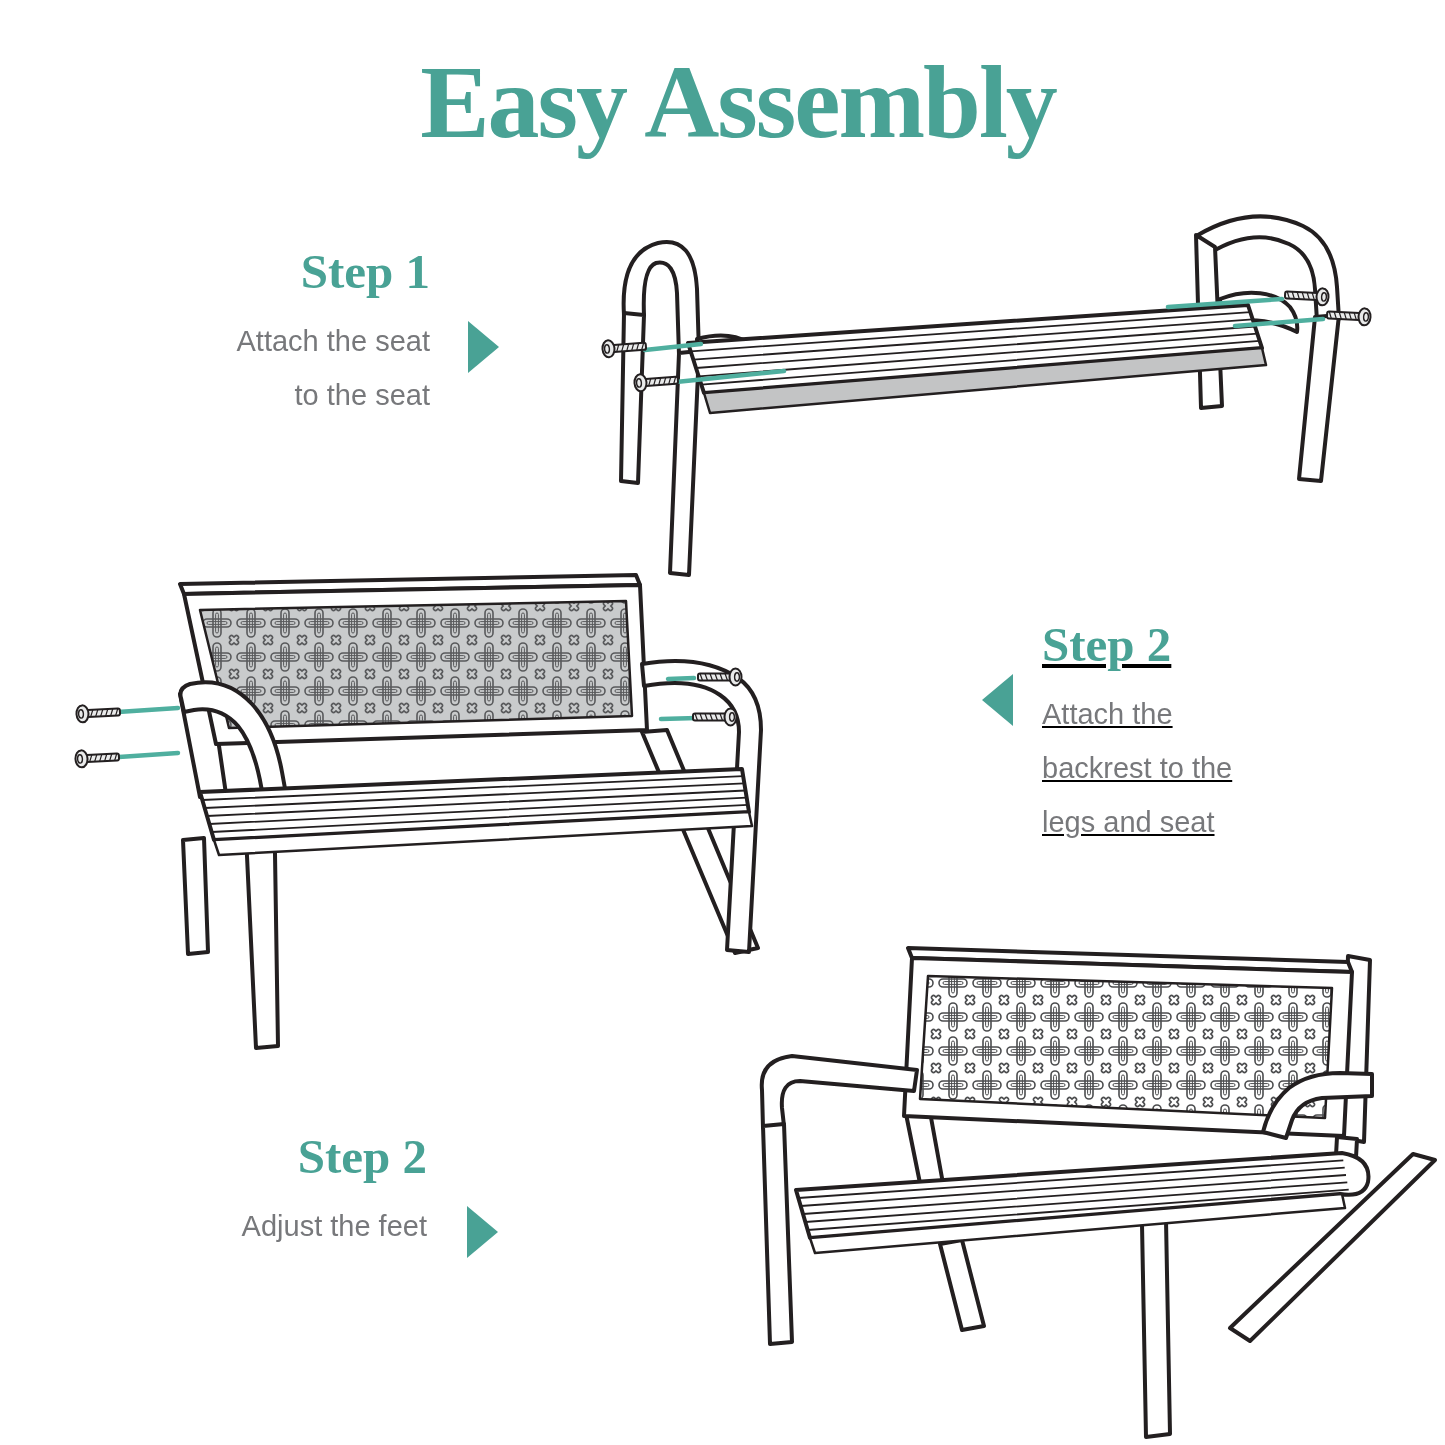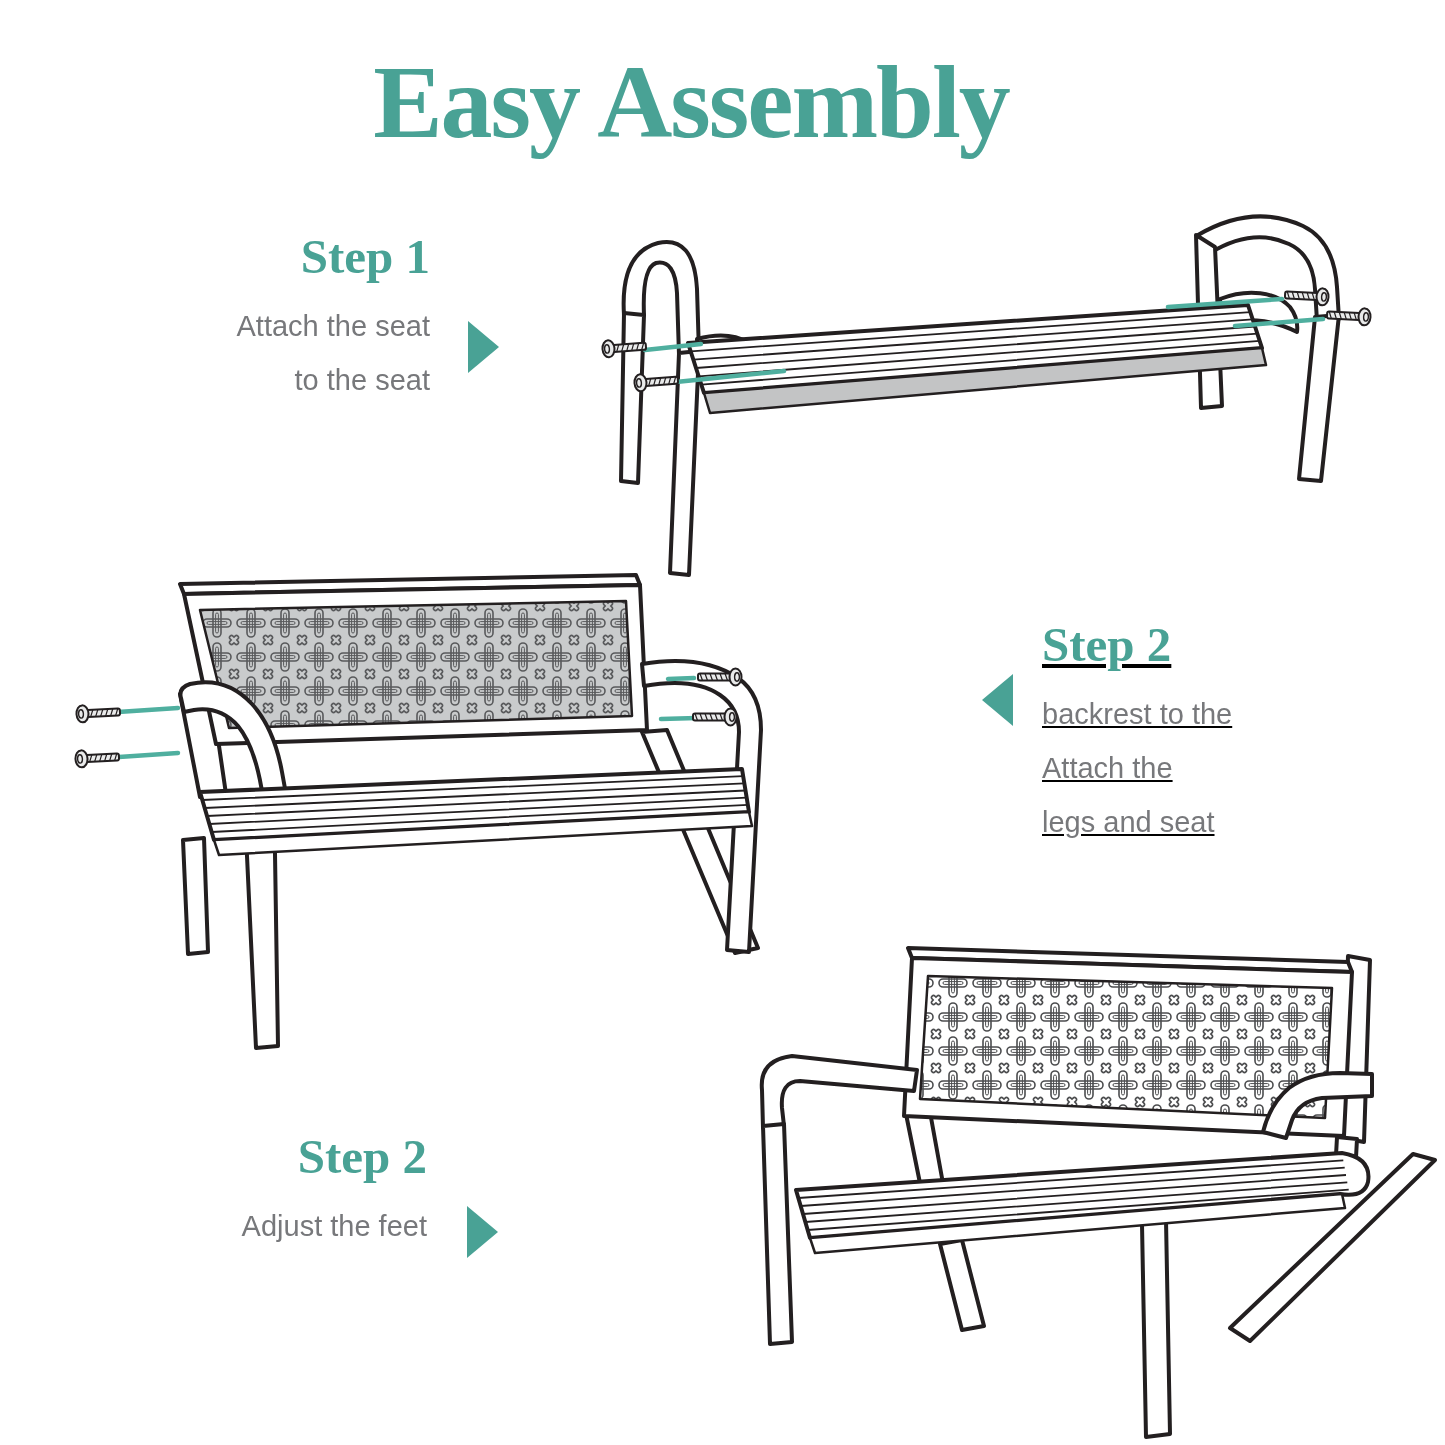--- a/index.html
+++ b/index.html
@@ -13,38 +13,39 @@
   .page-title{
     position:absolute;
     left:0;top:42px;width:1382px;
     margin:0;
     text-align:center;
     font-family:"Liberation Serif",serif;
     font-weight:700;
     font-size:104px;
     letter-spacing:-2px;
     color:#49A295;
+    padding-left:47px;
   }
   .step-block{position:absolute;}
   .step-block h2{
     margin:0 0 14px 0;
     font-family:"Liberation Serif",serif;
     font-weight:700;
     font-size:49px;
     color:#49A295;
   }
   .step-block .line{
     font-size:29px;
     line-height:54px;
     color:#77787B;
     white-space:nowrap;
   }
   .align-right{text-align:right;}
   .align-left{text-align:left;text-decoration:underline;}
-  #step1-text{top:228px;right:1015px;margin-left:48px;}
+  #step1-text{top:243px;right:1015px;margin-left:48px;}
   #step2-text{left:1042px;top:616px;}
   #step3-text{top:1128px;right:1018px;}
   .arrow{position:absolute;width:0;height:0;}
   .arrow-right{
     border-top:26px solid transparent;
     border-bottom:26px solid transparent;
     border-left:31px solid #49A295;
   }
   .arrow-left{
     border-top:26px solid transparent;
@@ -72,22 +73,22 @@
 
   <div class="step-block align-right" id="step1-text">
     <h2>Step 1</h2>
     <div class="line">Attach the seat</div>
     <div class="line">to the seat</div>
   </div>
   <div class="arrow arrow-right" id="step1-arrow"></div>
 
   <div class="step-block align-left" id="step2-text">
     <h2>Step 2</h2>
+    <div class="line">Attach the</div>
     <div class="line">backrest to the</div>
-    <div class="line">Attach the</div>
     <div class="line">legs and seat</div>
   </div>
   <div class="arrow arrow-left" id="step2-arrow"></div>
 
   <div class="step-block align-right" id="step3-text">
     <h2>Step 2</h2>
     <div class="line">Adjust the feet</div>
   </div>
   <div class="arrow arrow-right" id="step3-arrow"></div>
 

